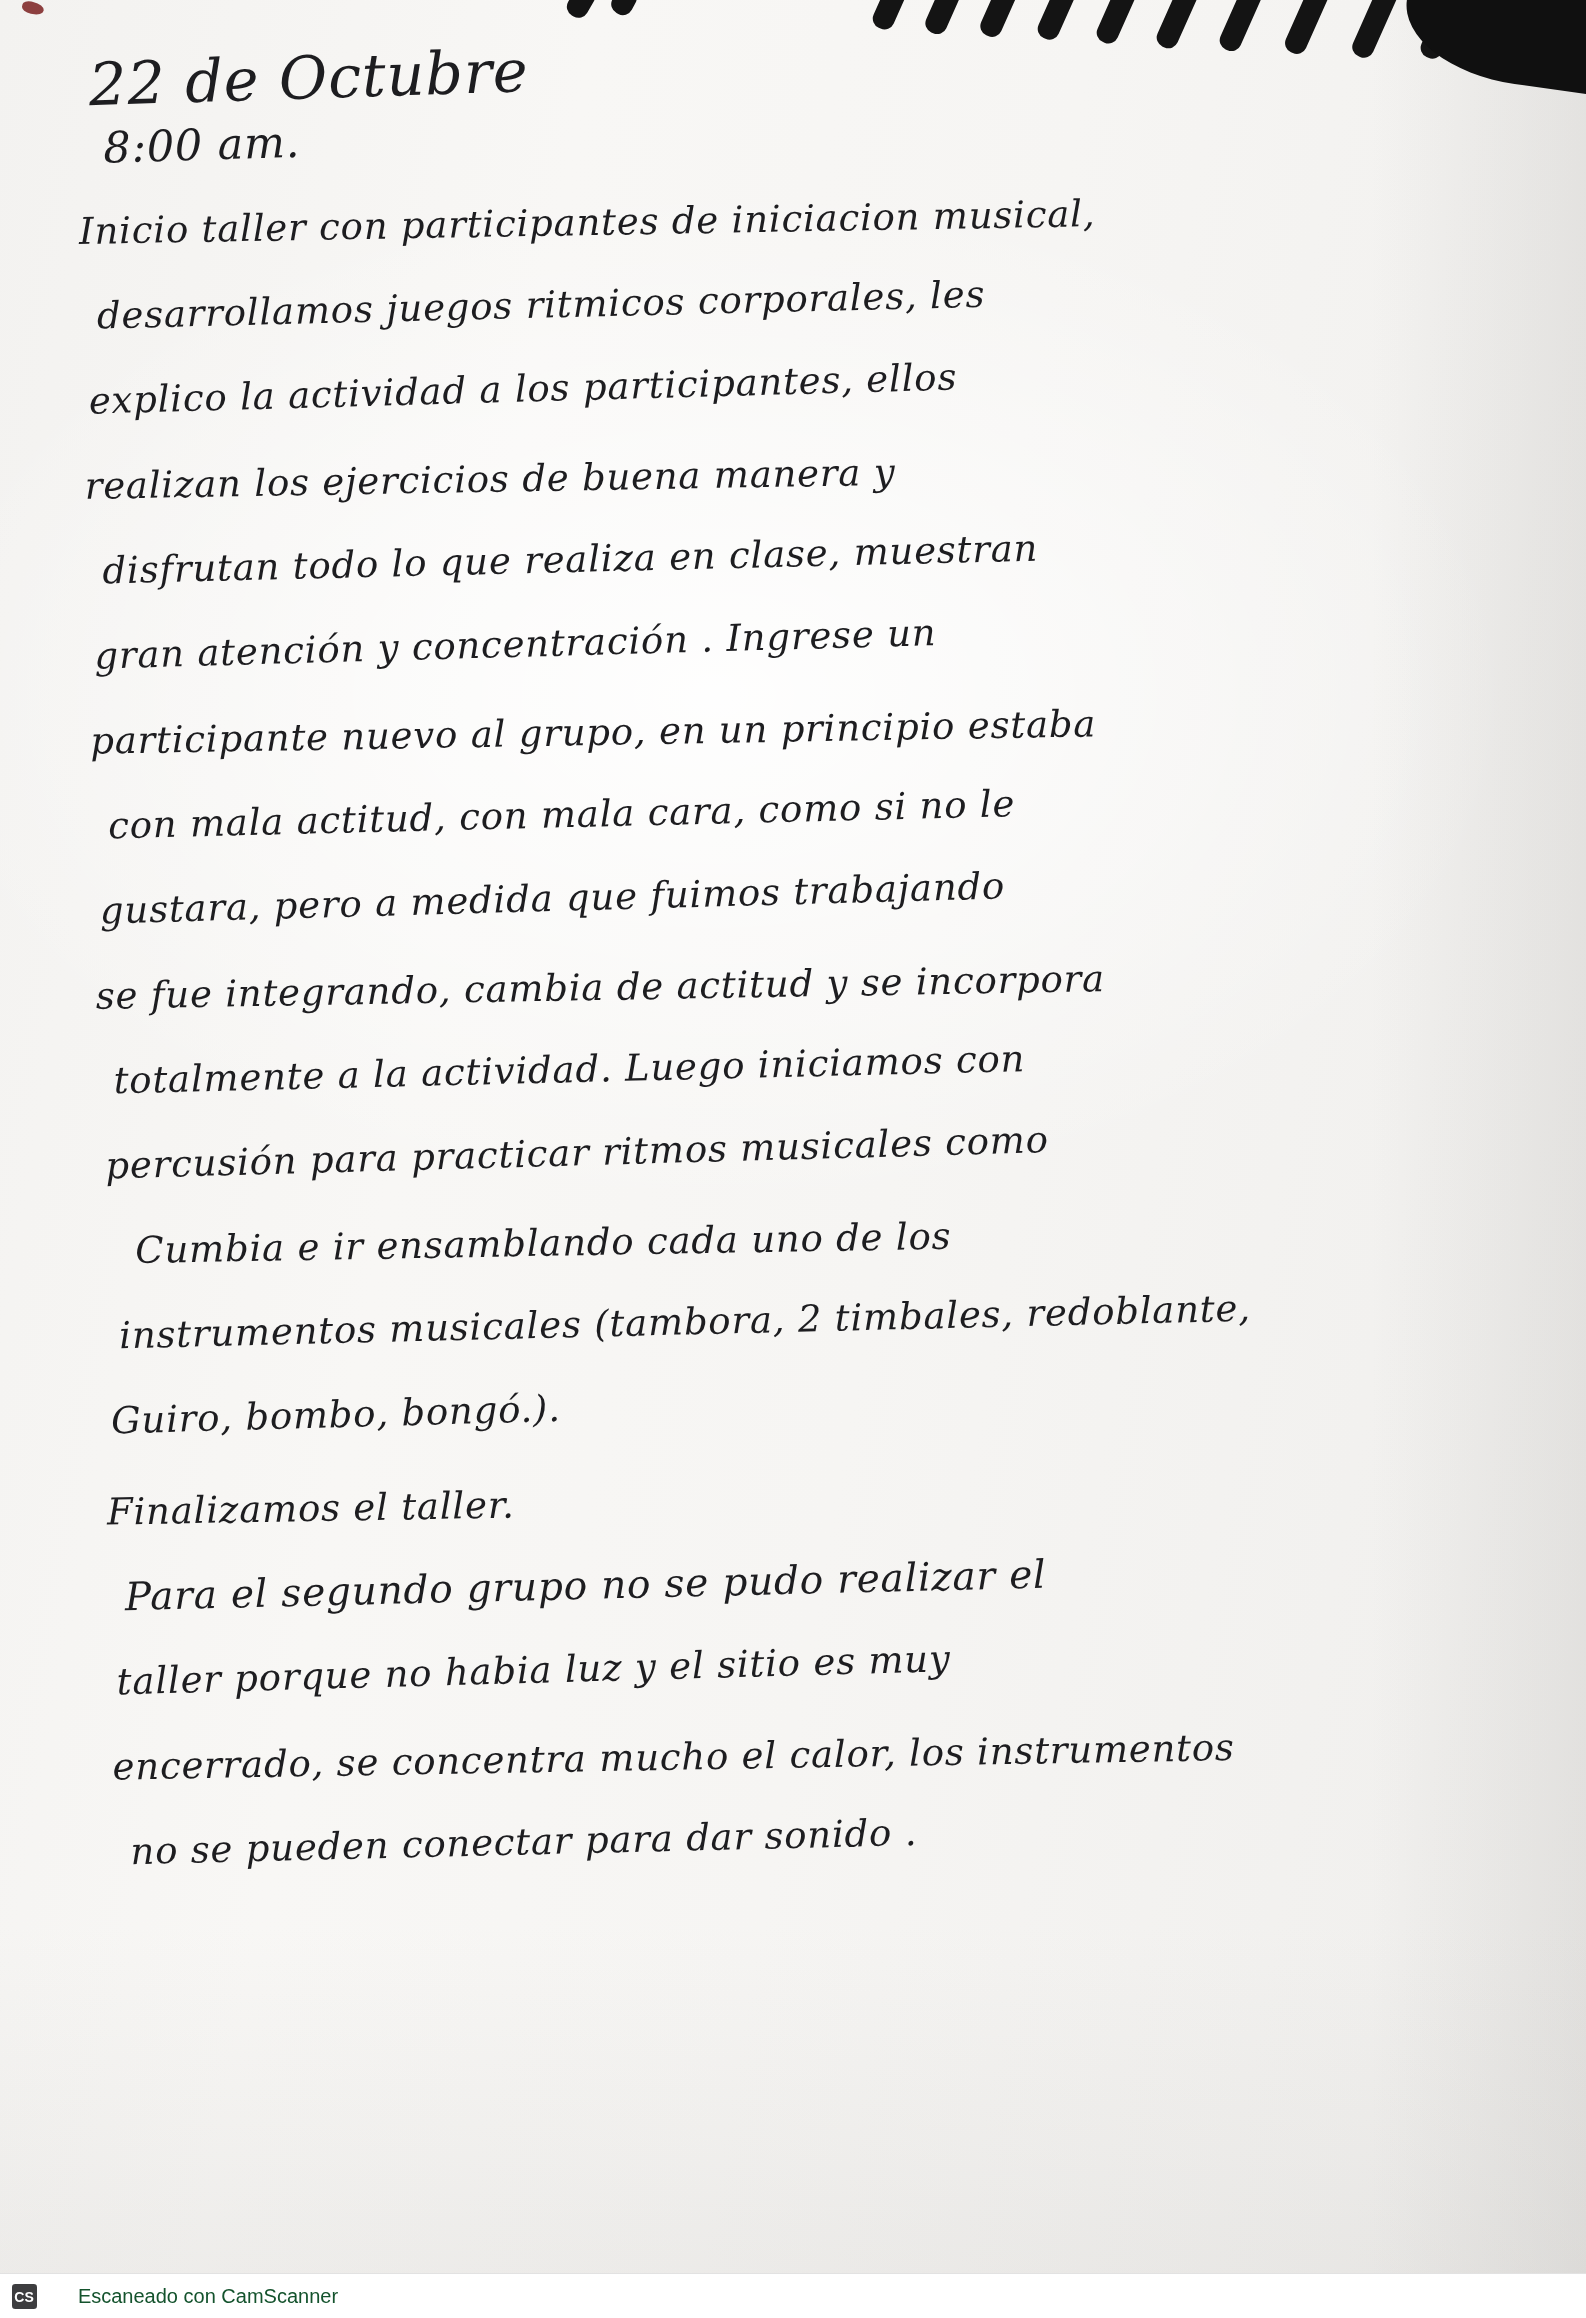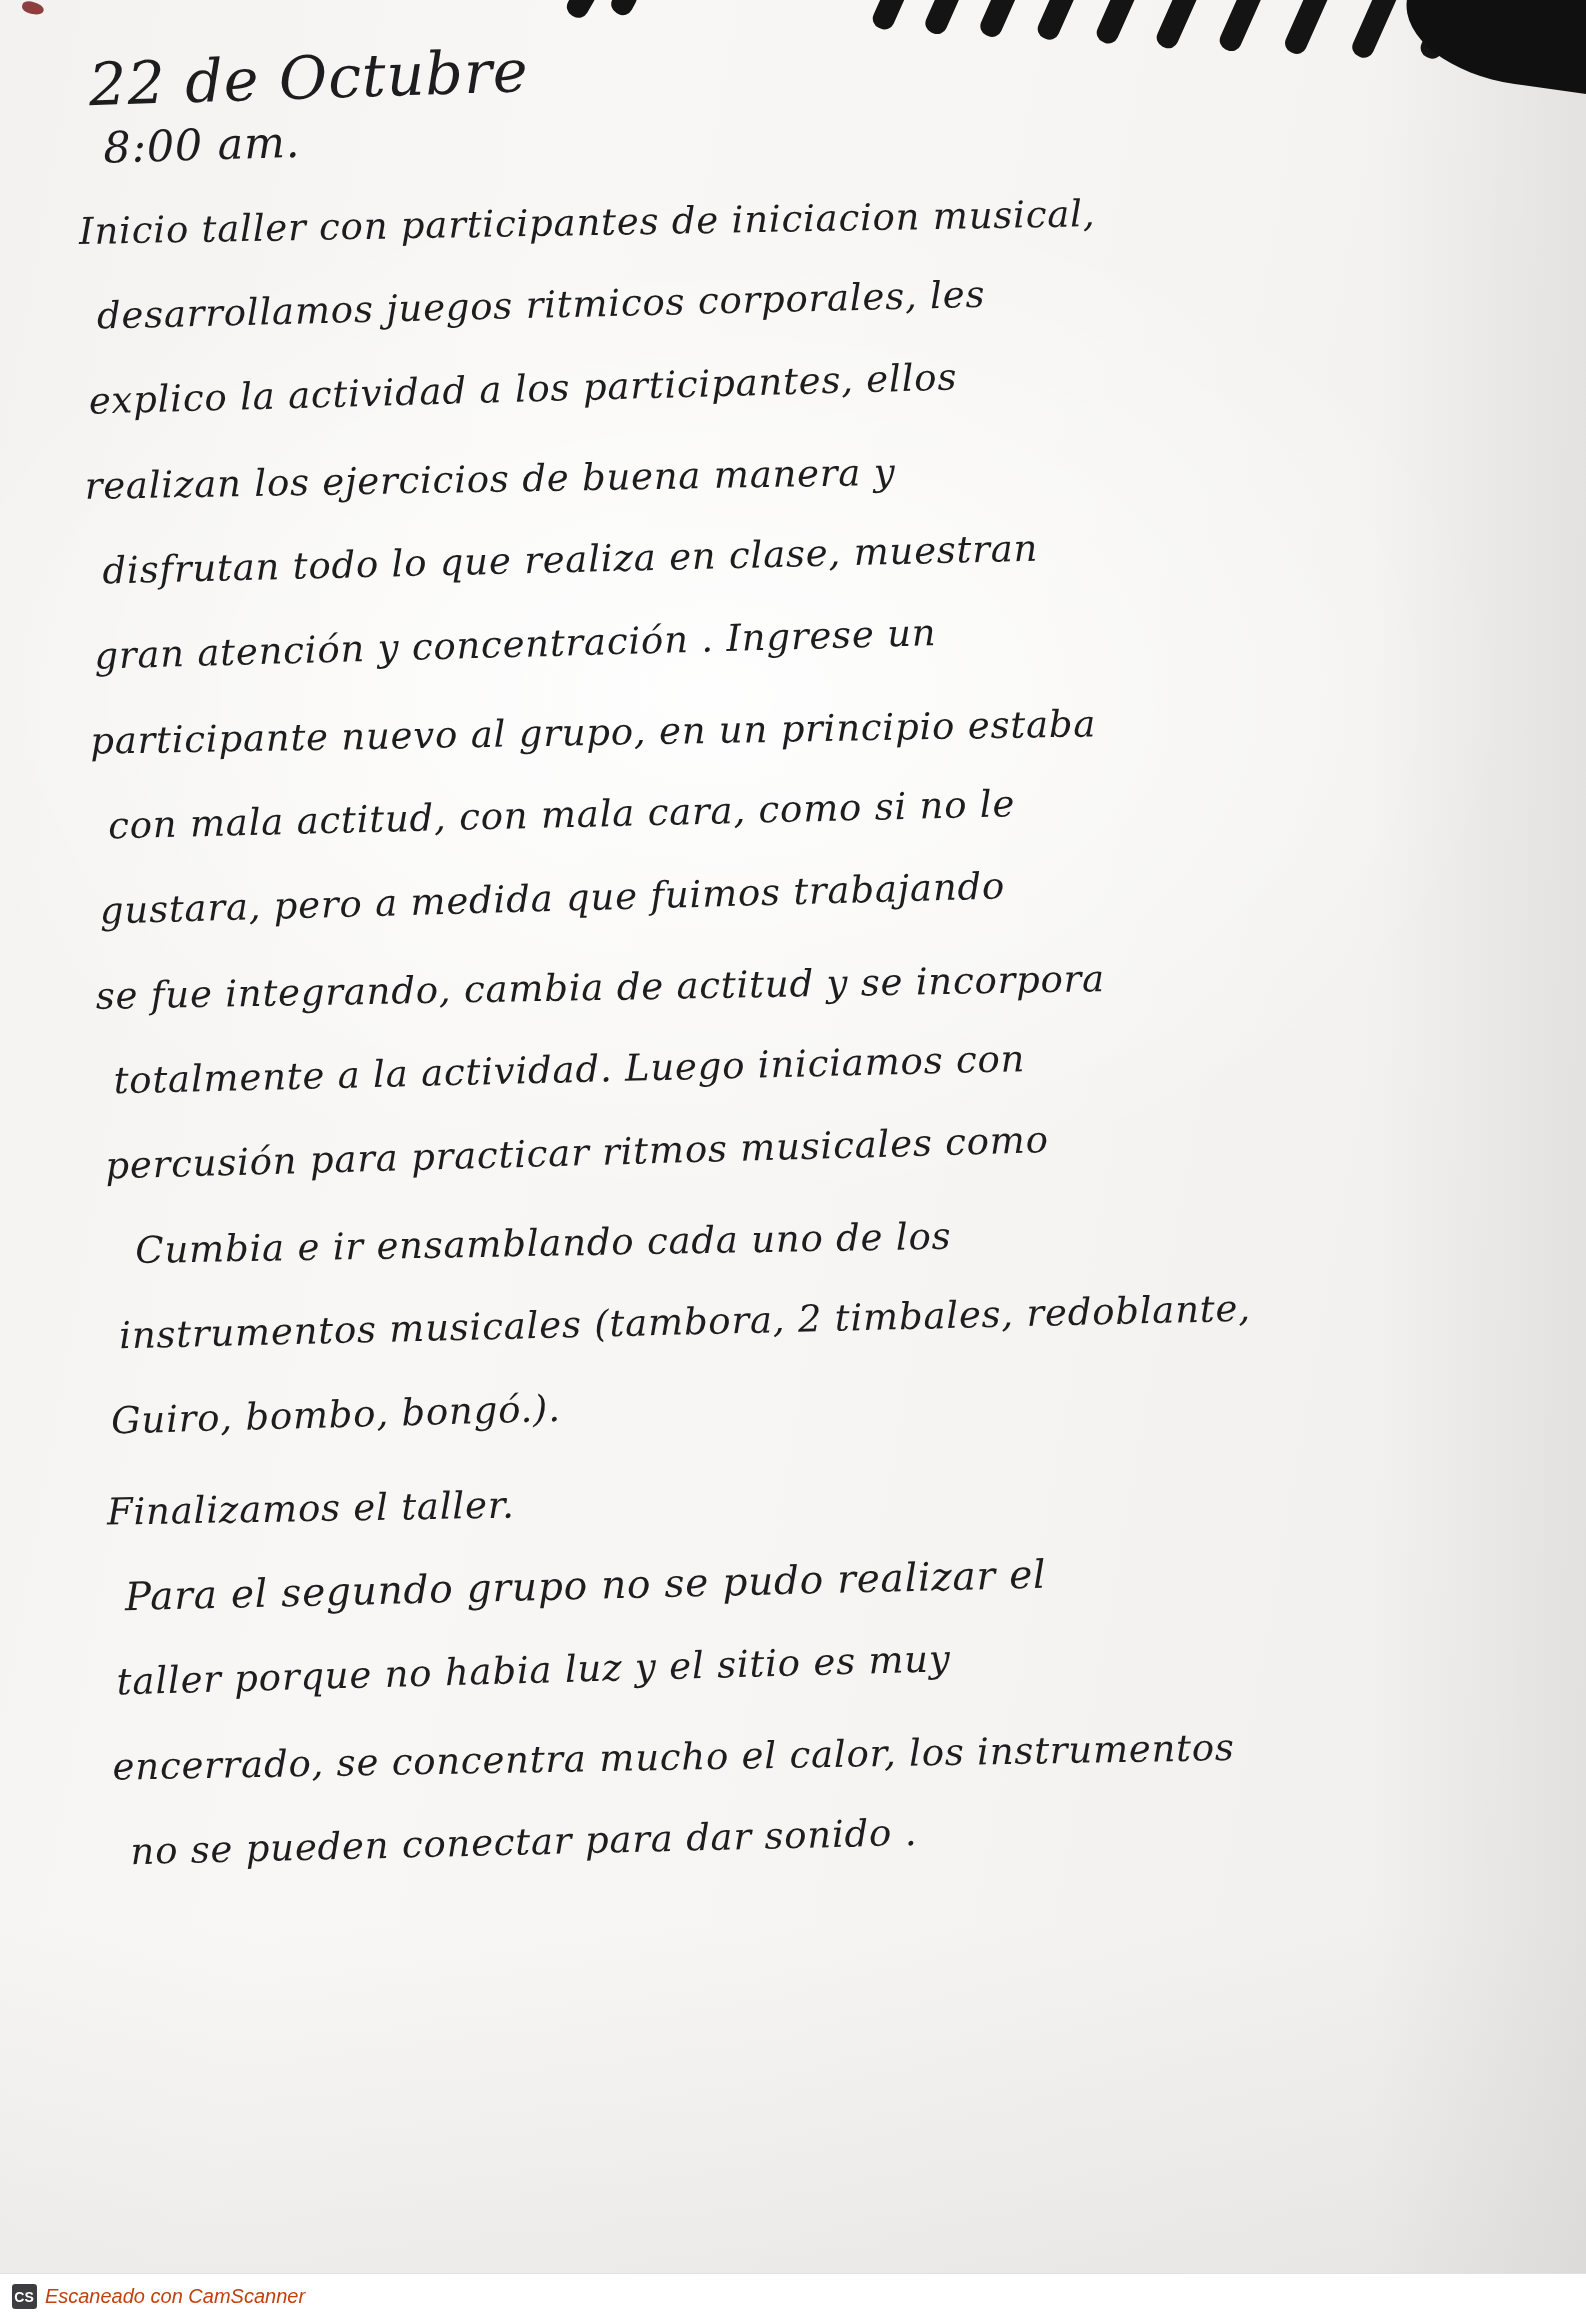--- a/index.html
+++ b/index.html
@@ -116,38 +116,38 @@
     position: absolute;
     left: 0; bottom: 0;
     width: 100%; height: 46px;
     background: #ffffff;
     border-top: 0.8px solid #e2e2e2;
     display: flex;
     align-items: center;
     padding-left: 11.6px;
     box-sizing: border-box;
     font-family: "Liberation Sans", sans-serif;
+    gap: 33px;
   }
   .cs-badge {
     display: inline-flex;
     align-items: center;
     justify-content: center;
     width: 25px; height: 25px;
     background: #3d3d3f;
     color: #ffffff;
     font-size: 14px;
     font-weight: bold;
     border-radius: 3.3px;
     margin-right: 8.3px;
     letter-spacing: 0;
   }
   .footer-label {
-    color: #c2410c;
+    color: #14532d;
     font-size: 20px;
-    font-style: italic;
   }
 </style>
 </head>
 <body>
 
 <div class="page">
 
   <div class="shade shade-right"></div>
   <div class="shade shade-bottom"></div>
   <div class="corner-smudge"></div>

